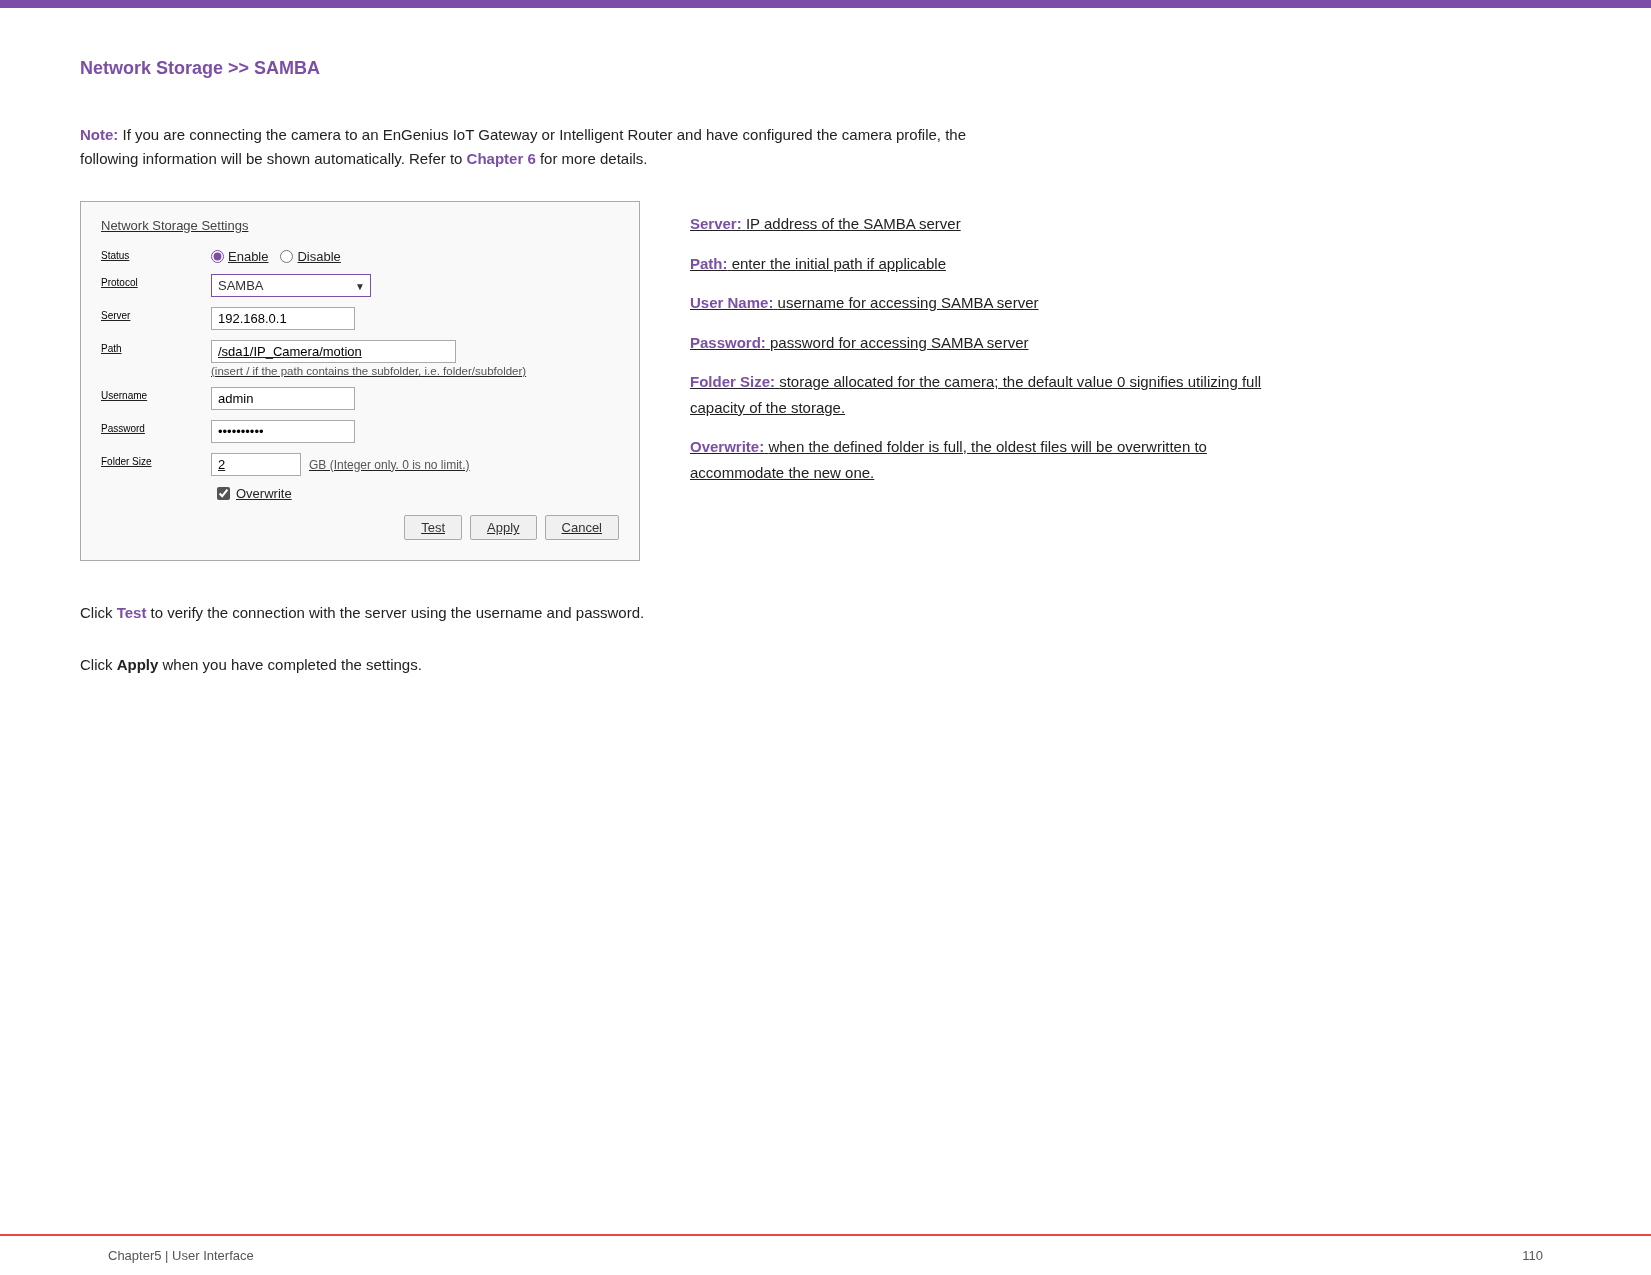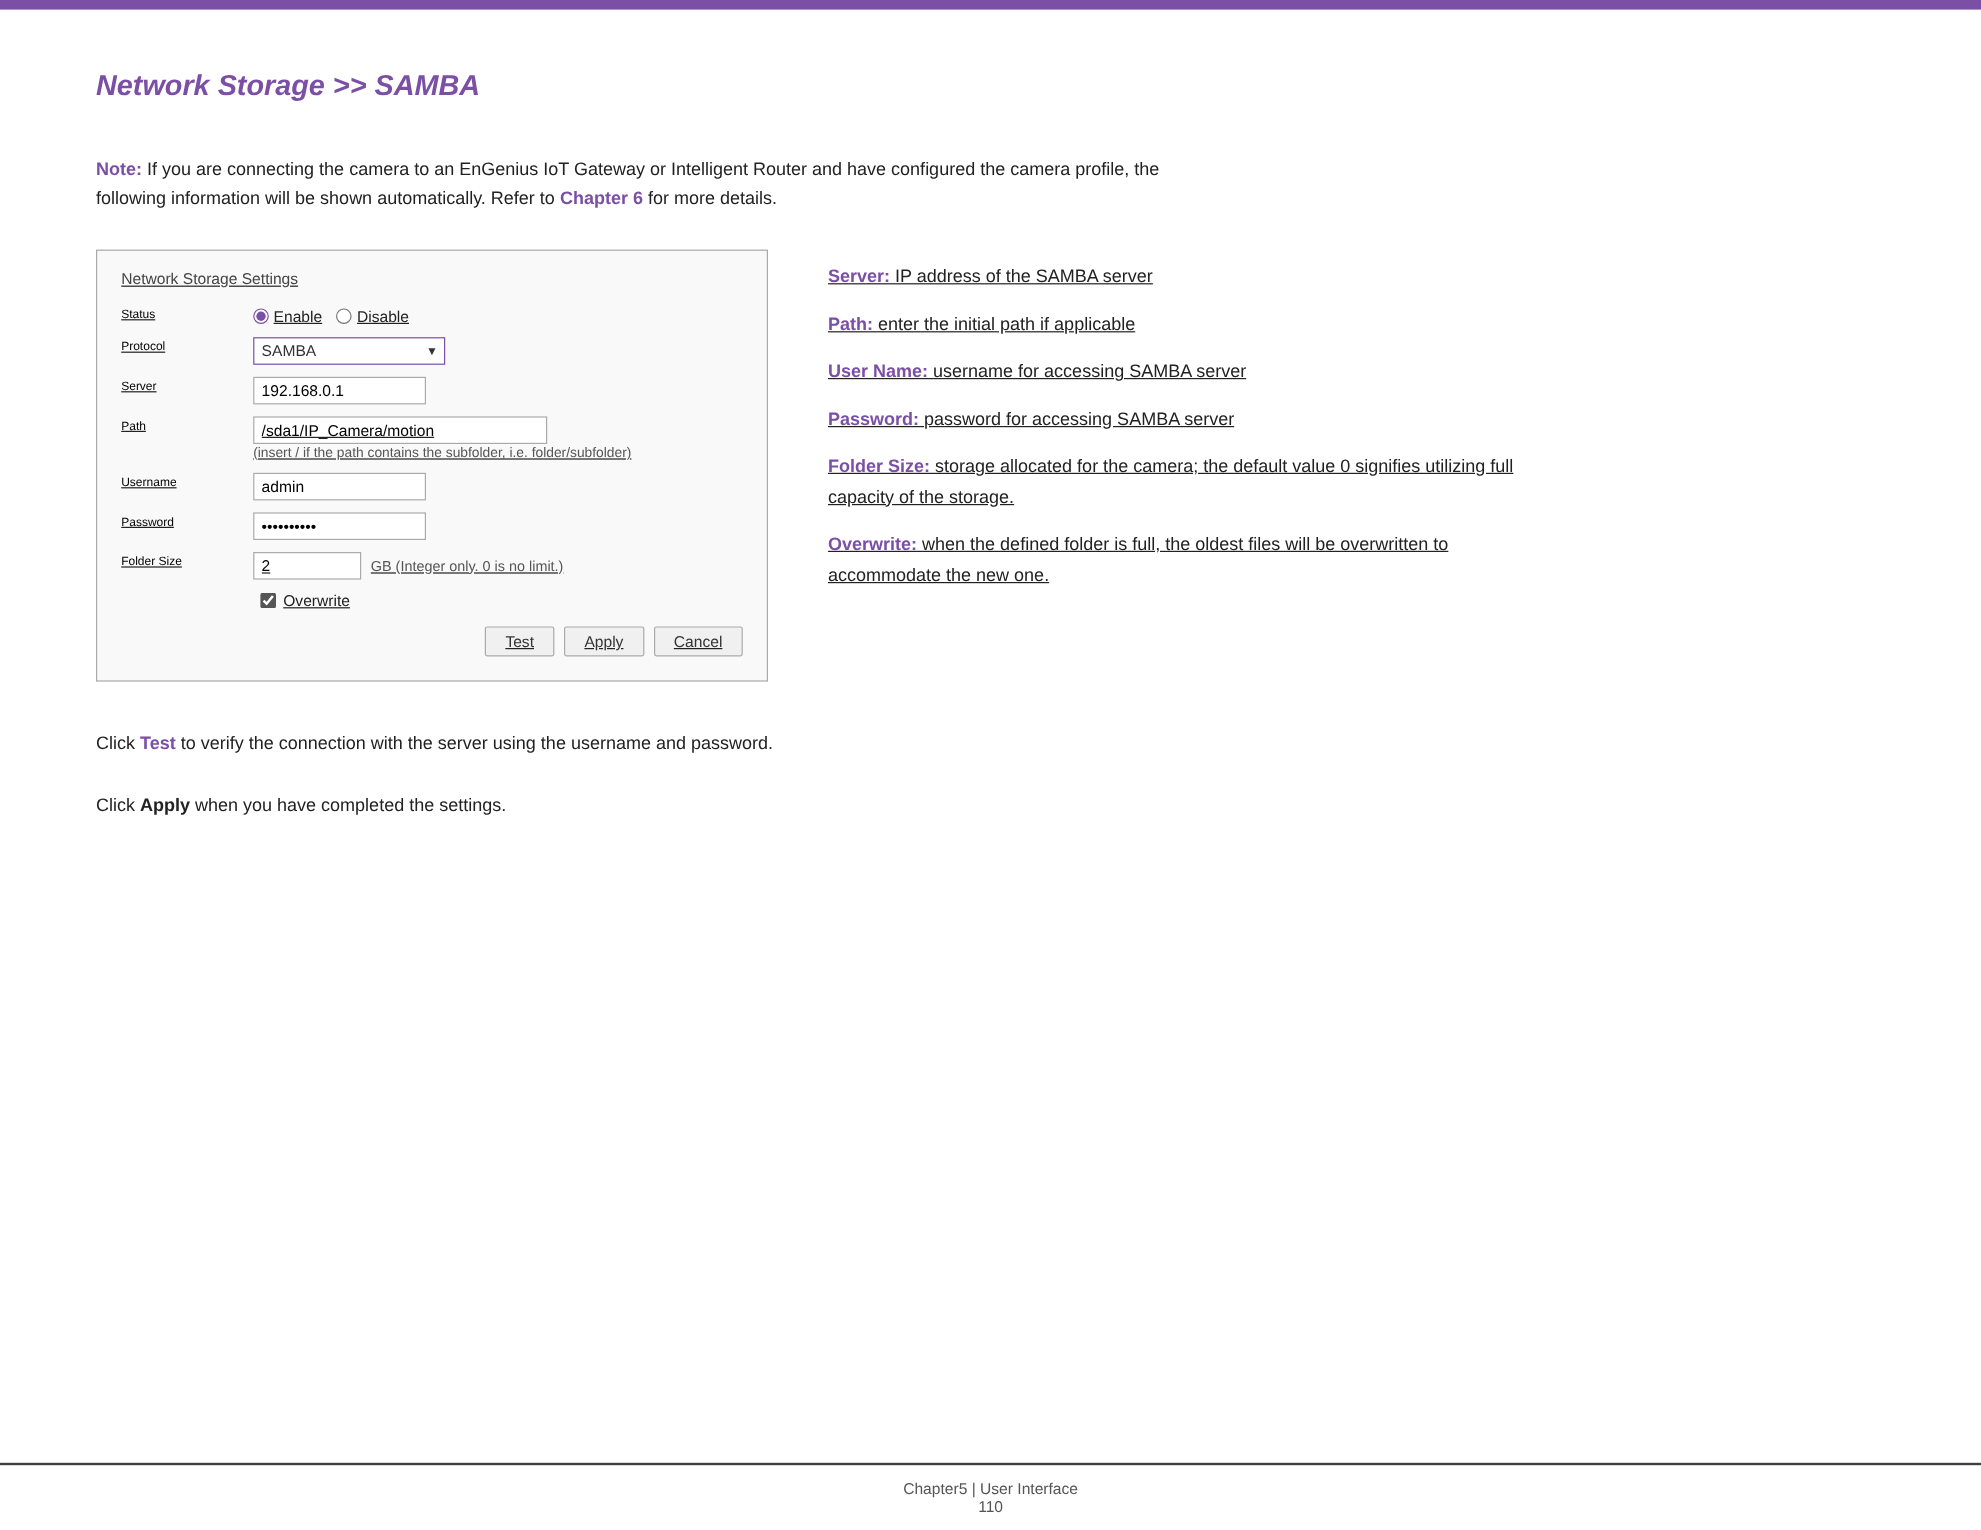--- a/index.html
+++ b/index.html
@@ -18,24 +18,23 @@
       background: #7b4fa6;
       width: 100%;
     }
 
     .content {
       padding: 50px 80px 80px 80px;
     }
 
     .page-heading {
       color: #7b4fa6;
-      font-size: 24px;
+      font-size: 18px;
       font-weight: bold;
       margin-bottom: 44px;
-      font-style: italic;
     }
 
     .note-paragraph {
       font-size: 15px;
       color: #222;
       line-height: 1.6;
       margin-bottom: 30px;
       max-width: 900px;
       margin-top: 36px;
     }
@@ -246,26 +245,25 @@
     .inline-bold {
       font-weight: bold;
     }
 
     
     .footer {
       position: absolute;
       bottom: 0;
       left: 0;
       right: 0;
-      border-top: 2px solid #404040;
+      border-top: 2px solid #ef4444;
       padding: 12px 108px;
       display: flex;
       justify-content: space-between;
       align-items: center;
-      flex-direction: column;
     }
 
     .footer-left {
       font-size: 13px;
       color: #555;
     }
 
     .footer-right {
       font-size: 13px;
       color: #555;

